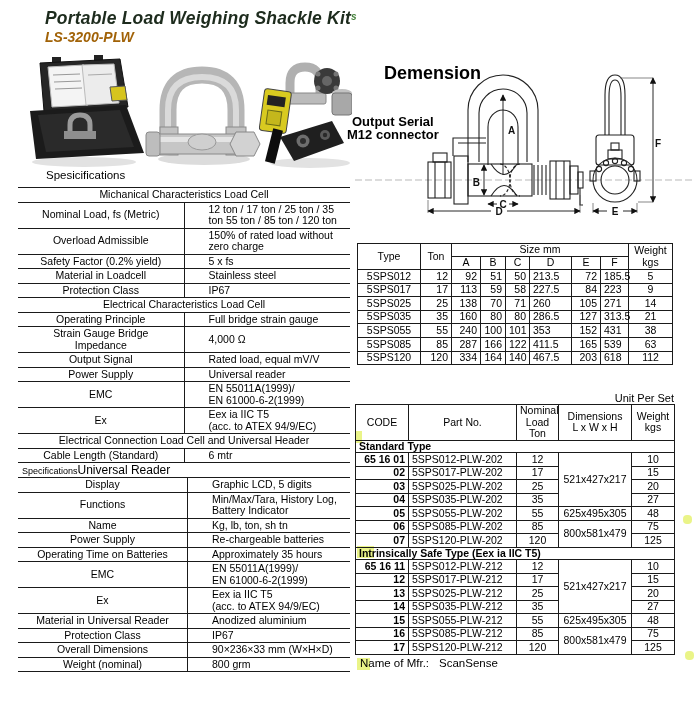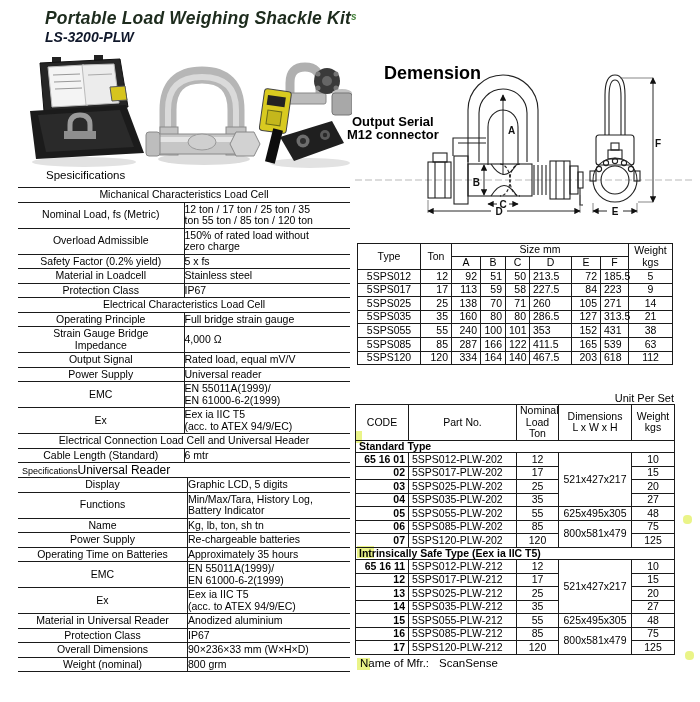--- a/index.html
+++ b/index.html
@@ -2,31 +2,31 @@
 <html><head>
 <meta charset="utf-8">
 <style>
   html,body{margin:0;padding:0;background:#888;}
   .page{position:relative;width:700px;height:702px;background:#ffffff;overflow:hidden;
         font-family:"Liberation Sans",sans-serif;color:#000;}
   .abs{position:absolute;}
   .title{left:45px;top:8px;font-style:italic;font-weight:bold;font-size:17.5px;
          letter-spacing:.2px;color:#1d2b1d;white-space:nowrap;}
   .title .suffix{font-size:10px;color:#3f7d35;vertical-align:4px;}
-  .model{left:45px;top:29px;font-style:italic;font-weight:bold;font-size:14px;color:#0f172a;}
+  .model{left:45px;top:29px;font-style:italic;font-weight:bold;font-size:14px;color:#a16207;}
   .spec-label{left:46px;top:169px;font-size:11.5px;}
   .reader-label{left:22px;top:463px;font-size:12px;}
   .reader-label .small{font-size:9px;margin-right:0;}
   table{border-collapse:collapse;table-layout:fixed;}
   
   .spec{width:332px;}
   .spec td{font-size:10.5px;line-height:11.5px;border-top:1px solid #1a1a1a;border-bottom:1px solid #1a1a1a;
            padding:1px 3px;vertical-align:middle;white-space:pre-line;}
   .spec td.lbl{width:163px;text-align:center;border-right:1px solid #1a1a1a;}
-  .spec td.val{text-align:left;padding-left:0;}
+  .spec td.val{text-align:left;padding-left:24px;}
   .spec tr.sec td{text-align:center;}
   
   .grid th,.grid td{border:1px solid #1a1a1a;font-size:10.5px;line-height:11.5px;
                     padding:0 3px;font-weight:normal;white-space:pre-line;vertical-align:middle;}
   #t-size{width:315px;}
   #t-size th{height:12px;text-align:center;}
   #t-size td{height:12.6px;}
   #t-code{width:319px;}
   #t-code thead th{height:25px;text-align:center;}
   #t-code td{height:12.5px;}

